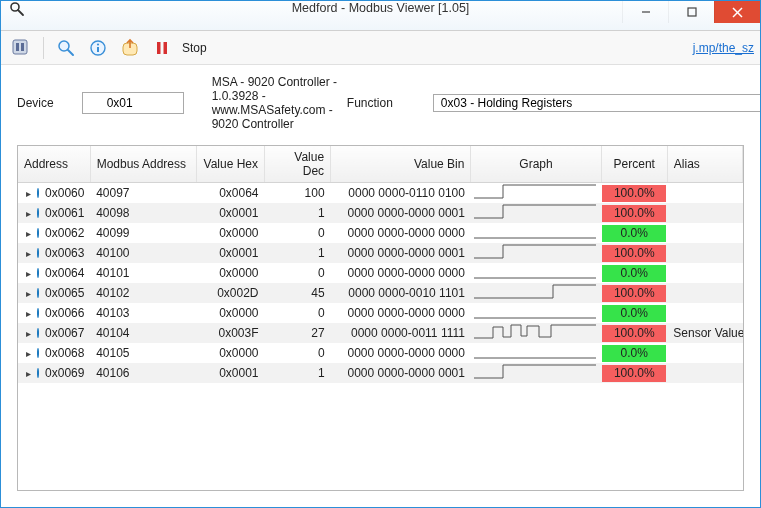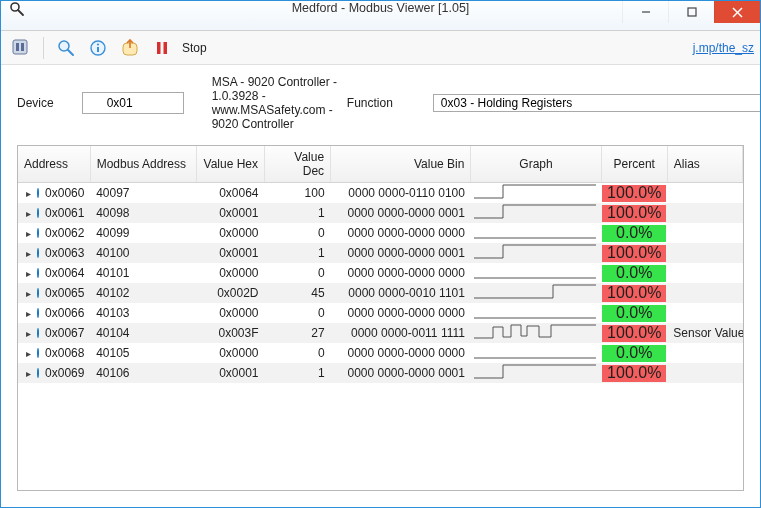--- a/index.html
+++ b/index.html
@@ -65,21 +65,21 @@
     font-size:12px;color:#222;height:18px;
     white-space:nowrap;overflow:hidden;
   }
   tbody tr.alt{background:#f2f2f2;}
   .addr-cell{display:flex;align-items:center;gap:6px;}
   .dot{width:10px;height:10px;border-radius:50%;background:radial-gradient(circle at 35% 30%,#8fd2ff,#1c8fde 70%);border:1px solid #1c7ac0;}
   .chevr{color:#444;font-size:10px;margin-left:2px;}
   .percent-cell{padding:0;}
   .percent-box{
     height:17px;display:flex;align-items:center;justify-content:center;
-    font-size:16px;margin:0 1px;
+    font-size:12px;margin:0 1px;
   }
   .green{background:#36e34a;}
   .red{background:#f55e5e;}
   .graph-cell{padding:0 2px;}
   .col-addr{width:72px;} .col-maddr{width:106px;}
   .col-vhex{width:68px;} .col-vdec{width:66px;}
   .col-vbin{width:140px;} .col-graph{width:130px;}
   .col-pct{width:66px;} .col-alias{width:75px;}
 </style>
 </head>

